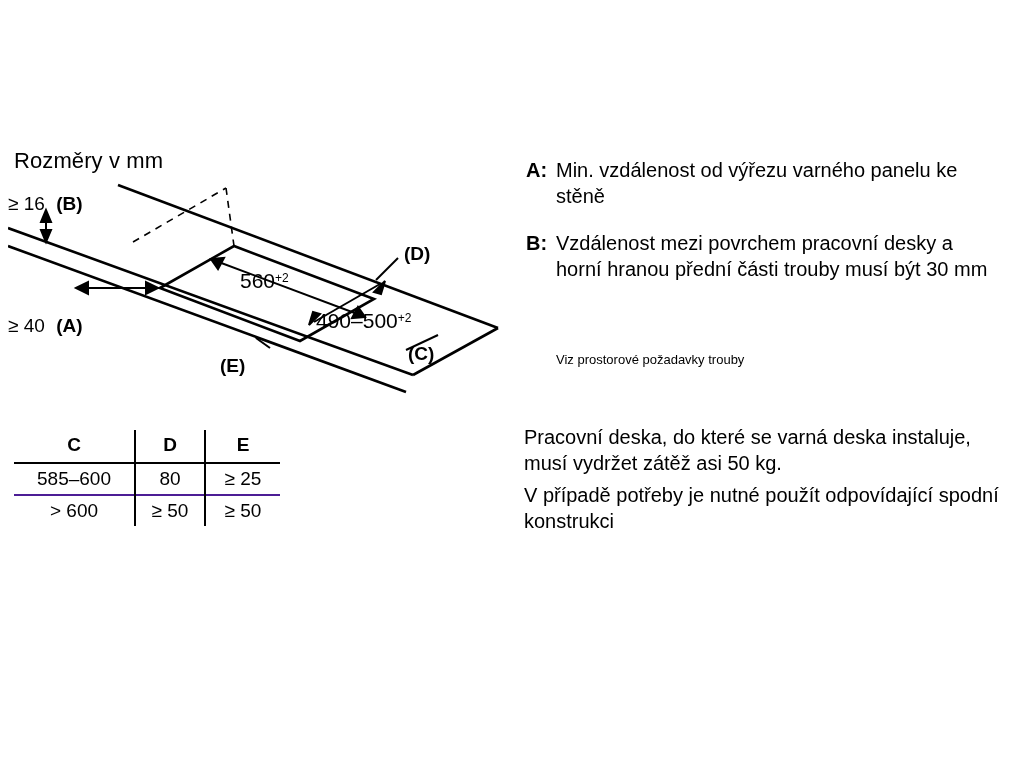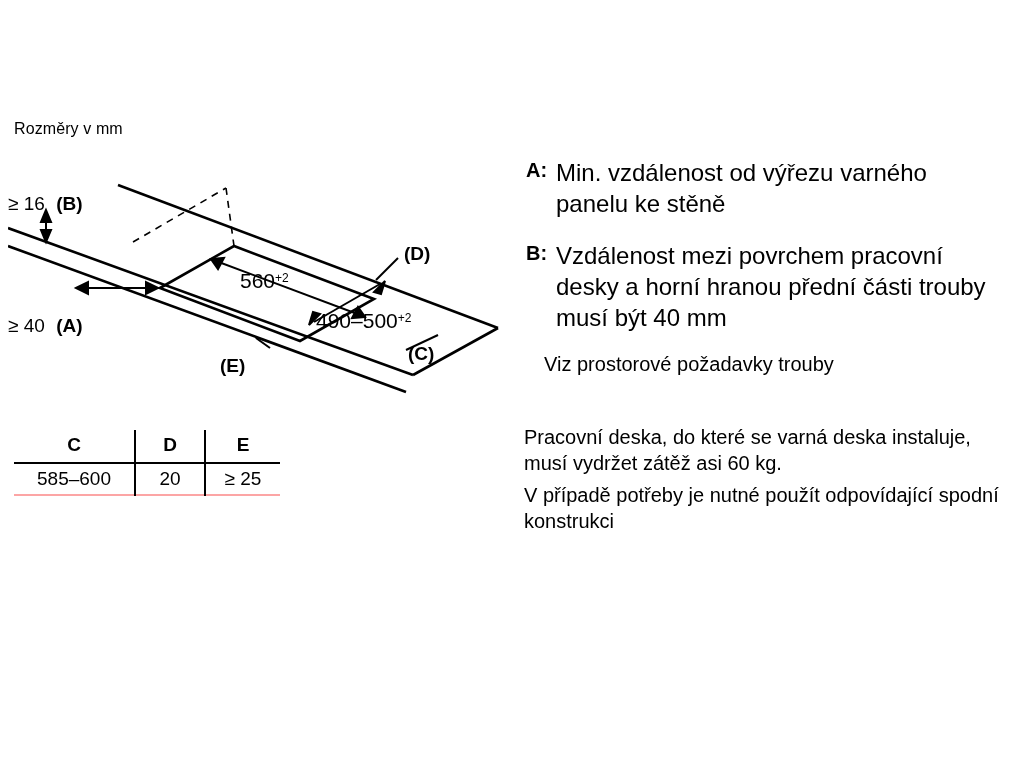--- a/index.html
+++ b/index.html
@@ -20,22 +20,22 @@
     left: 0;
     top: 0;
     width: 1024px;
     height: 768px;
   }
 
   
   #diagram-title {
     position: absolute;
     left: 14px;
-    top: 120px;
-    font-size: 16px;
+    top: 148px;
+    font-size: 22px;
     letter-spacing: 0.1px;
   }
 
   #drawing-wrap {
     position: absolute;
     left: 8px;
     top: 160px;
     width: 500px;
     height: 260px;
   }
@@ -75,21 +75,21 @@
     white-space: nowrap;
   }
   #spec-table th {
     font-weight: bold;
     padding-bottom: 6px;
   }
   #spec-table thead tr {
     border-bottom: 2px solid #000;
   }
   #spec-table tbody tr:first-child {
-    border-bottom: 2px solid #fca5a5;
+    border-bottom: 2px solid #4c1d95;
   }
   #spec-table th:not(:last-child),
   #spec-table td:not(:last-child) {
     border-right: 2px solid #000;
   }
   #spec-table .col-c { min-width: 96px; }
   #spec-table .col-d { min-width: 44px; }
   #spec-table .col-e { min-width: 50px; }
 
   
@@ -105,28 +105,28 @@
     margin-bottom: 22px;
   }
   .legend-key {
     font-size: 20px;
     font-weight: bold;
     width: 30px;
     flex: 0 0 30px;
     line-height: 1.28;
   }
   .legend-text {
-    font-size: 24px;
+    font-size: 20px;
     line-height: 1.28;
   }
   #legend-note {
     position: absolute;
-    left: 544px;
+    left: 556px;
     top: 352px;
-    font-size: 20px;
+    font-size: 13px;
     line-height: 1.28;
     width: 440px;
   }
   #bottom-note {
     position: absolute;
     left: 524px;
     top: 424px;
     width: 480px;
     font-size: 20px;
     line-height: 1.30;
@@ -230,37 +230,42 @@
     <thead>
       <tr>
         <th class="col-c">C</th>
         <th class="col-d">D</th>
         <th class="col-e">E</th>
       </tr>
     </thead>
     <tbody>
       <tr>
         <td>585–600</td>
-        <td>20</td>
+        <td>80</td>
         <td>≥ 25</td>
+      </tr>
+      <tr>
+        <td>&gt; 600</td>
+        <td>≥ 50</td>
+        <td>≥ 50</td>
       </tr>
     </tbody>
   </table>
 
   <div id="legend">
     <div class="legend-row">
       <div class="legend-key">A:</div>
       <div class="legend-text">Min. vzdálenost od výřezu varného panelu ke stěně</div>
     </div>
     <div class="legend-row">
       <div class="legend-key">B:</div>
-      <div class="legend-text">Vzdálenost mezi povrchem pracovní desky a horní hranou přední části trouby musí být 40 mm</div>
+      <div class="legend-text">Vzdálenost mezi povrchem pracovní desky a horní hranou přední části trouby musí být 30 mm</div>
     </div>
   </div>
 
   <div id="legend-note">Viz prostorové požadavky trouby</div>
 
   <div id="bottom-note">
-    <div class="para1">Pracovní deska, do které se varná deska instaluje, musí vydržet zátěž asi 60 kg.</div>
+    <div class="para1">Pracovní deska, do které se varná deska instaluje, musí vydržet zátěž asi 50 kg.</div>
     <div class="para2">V případě potřeby je nutné použít odpovídající spodní konstrukci</div>
   </div>
 
 </div>
 
 </body></html>

